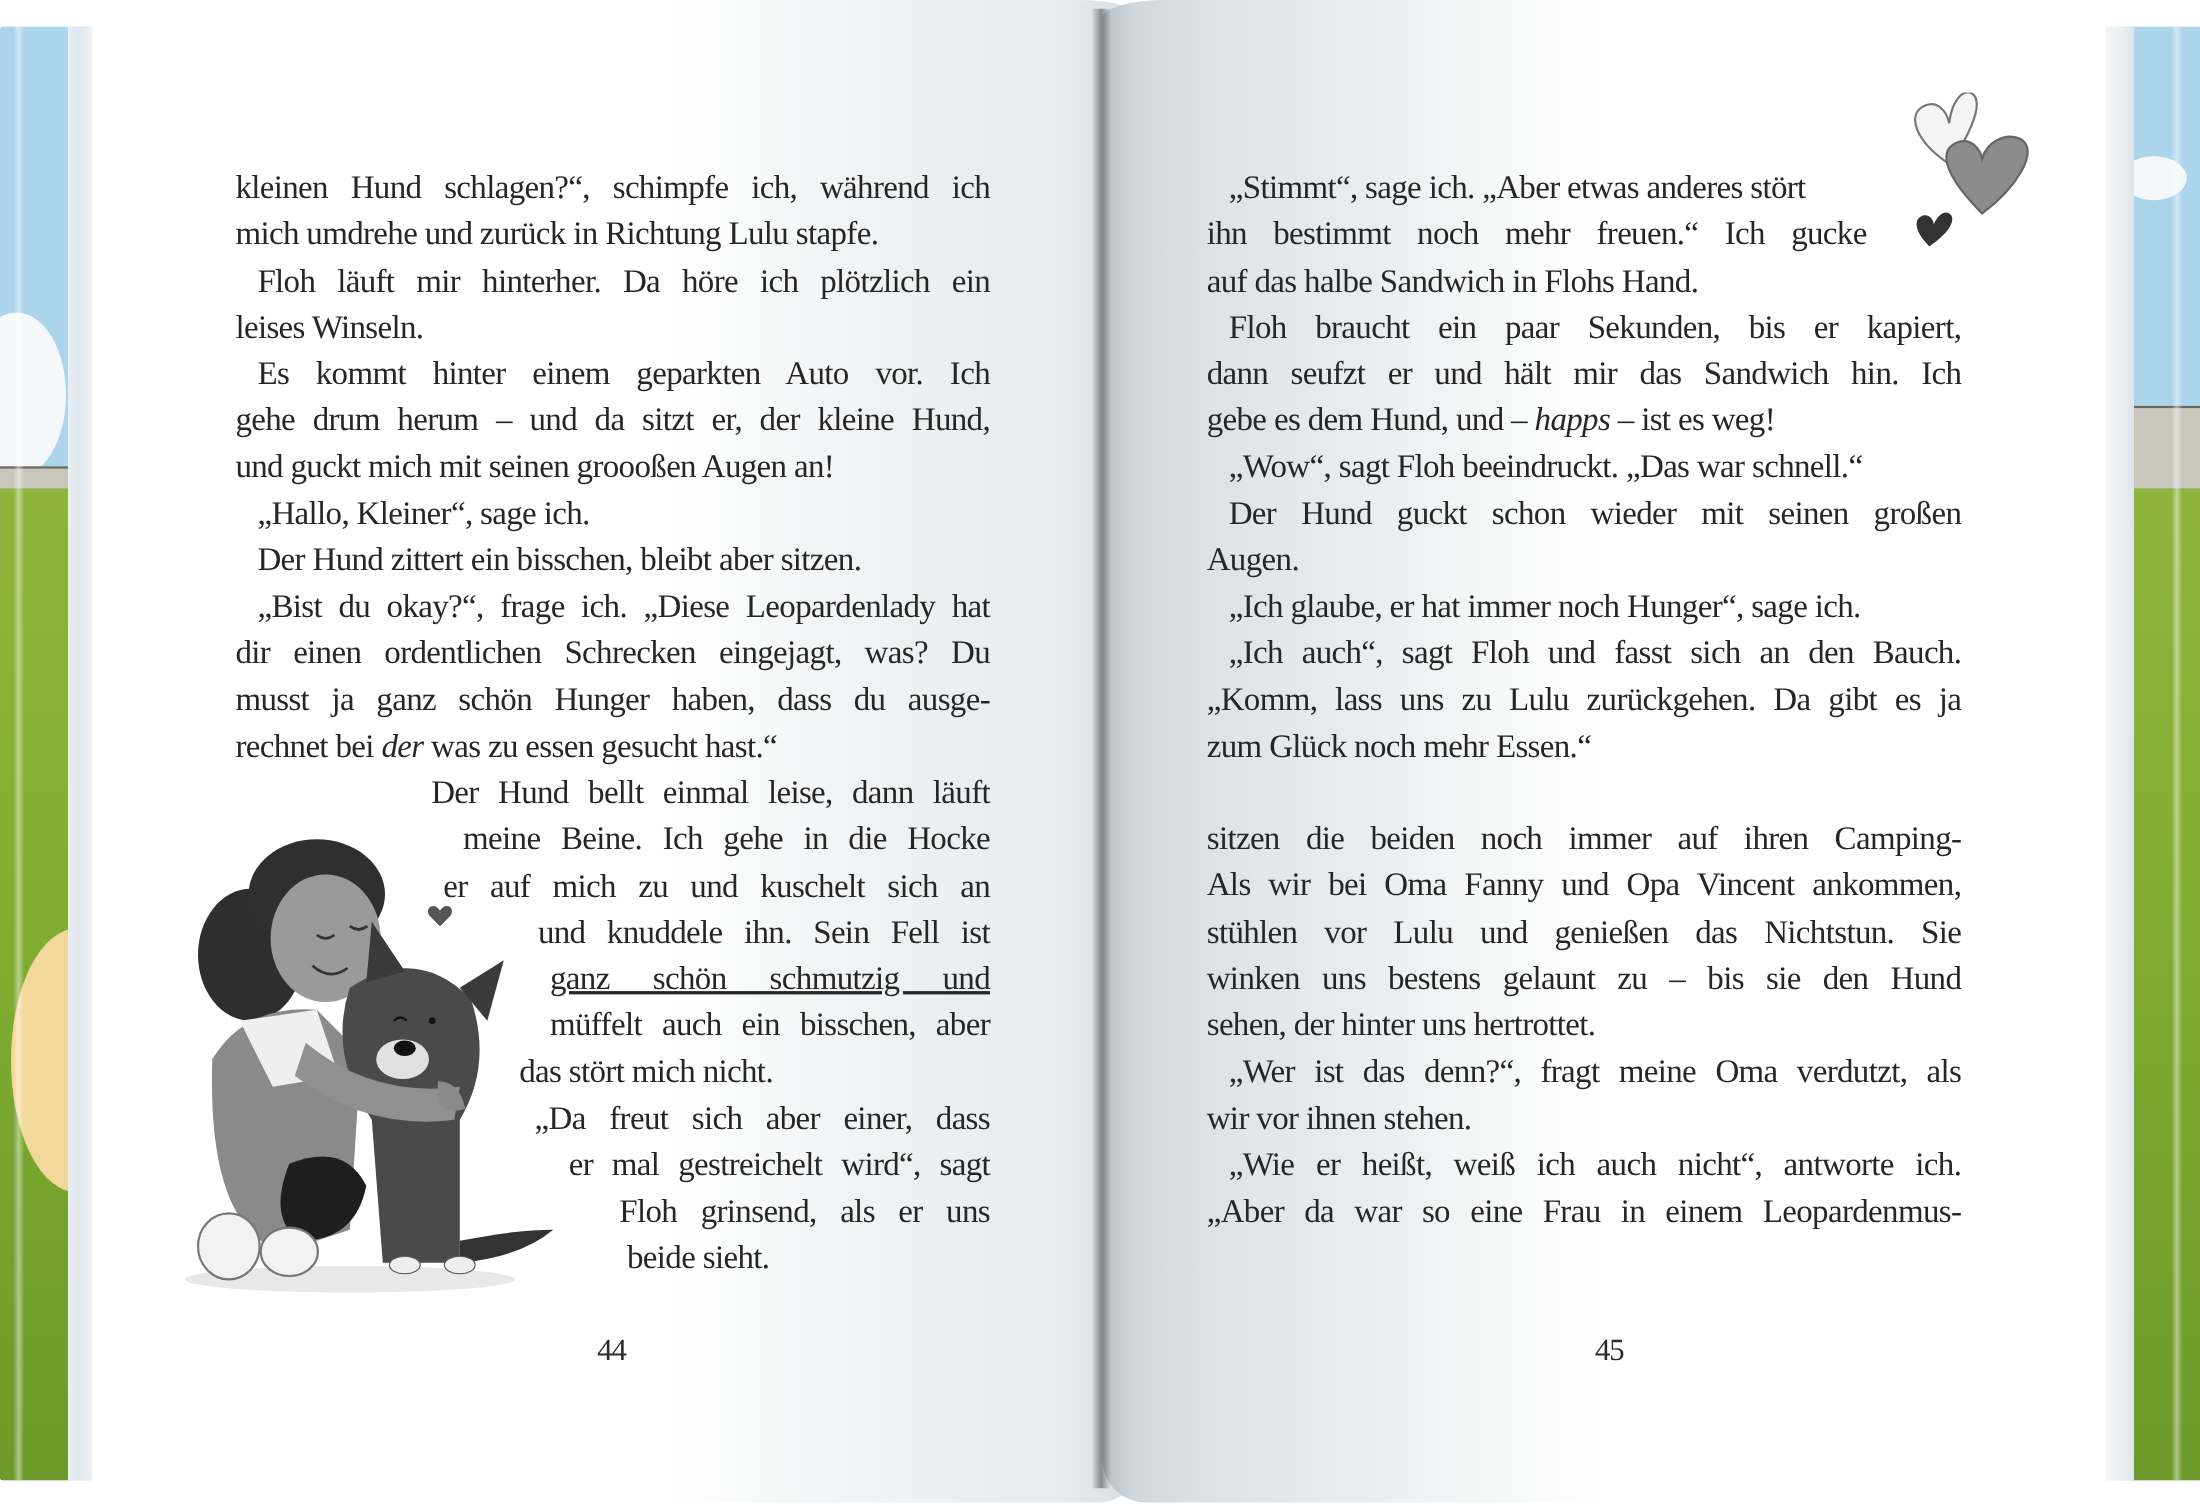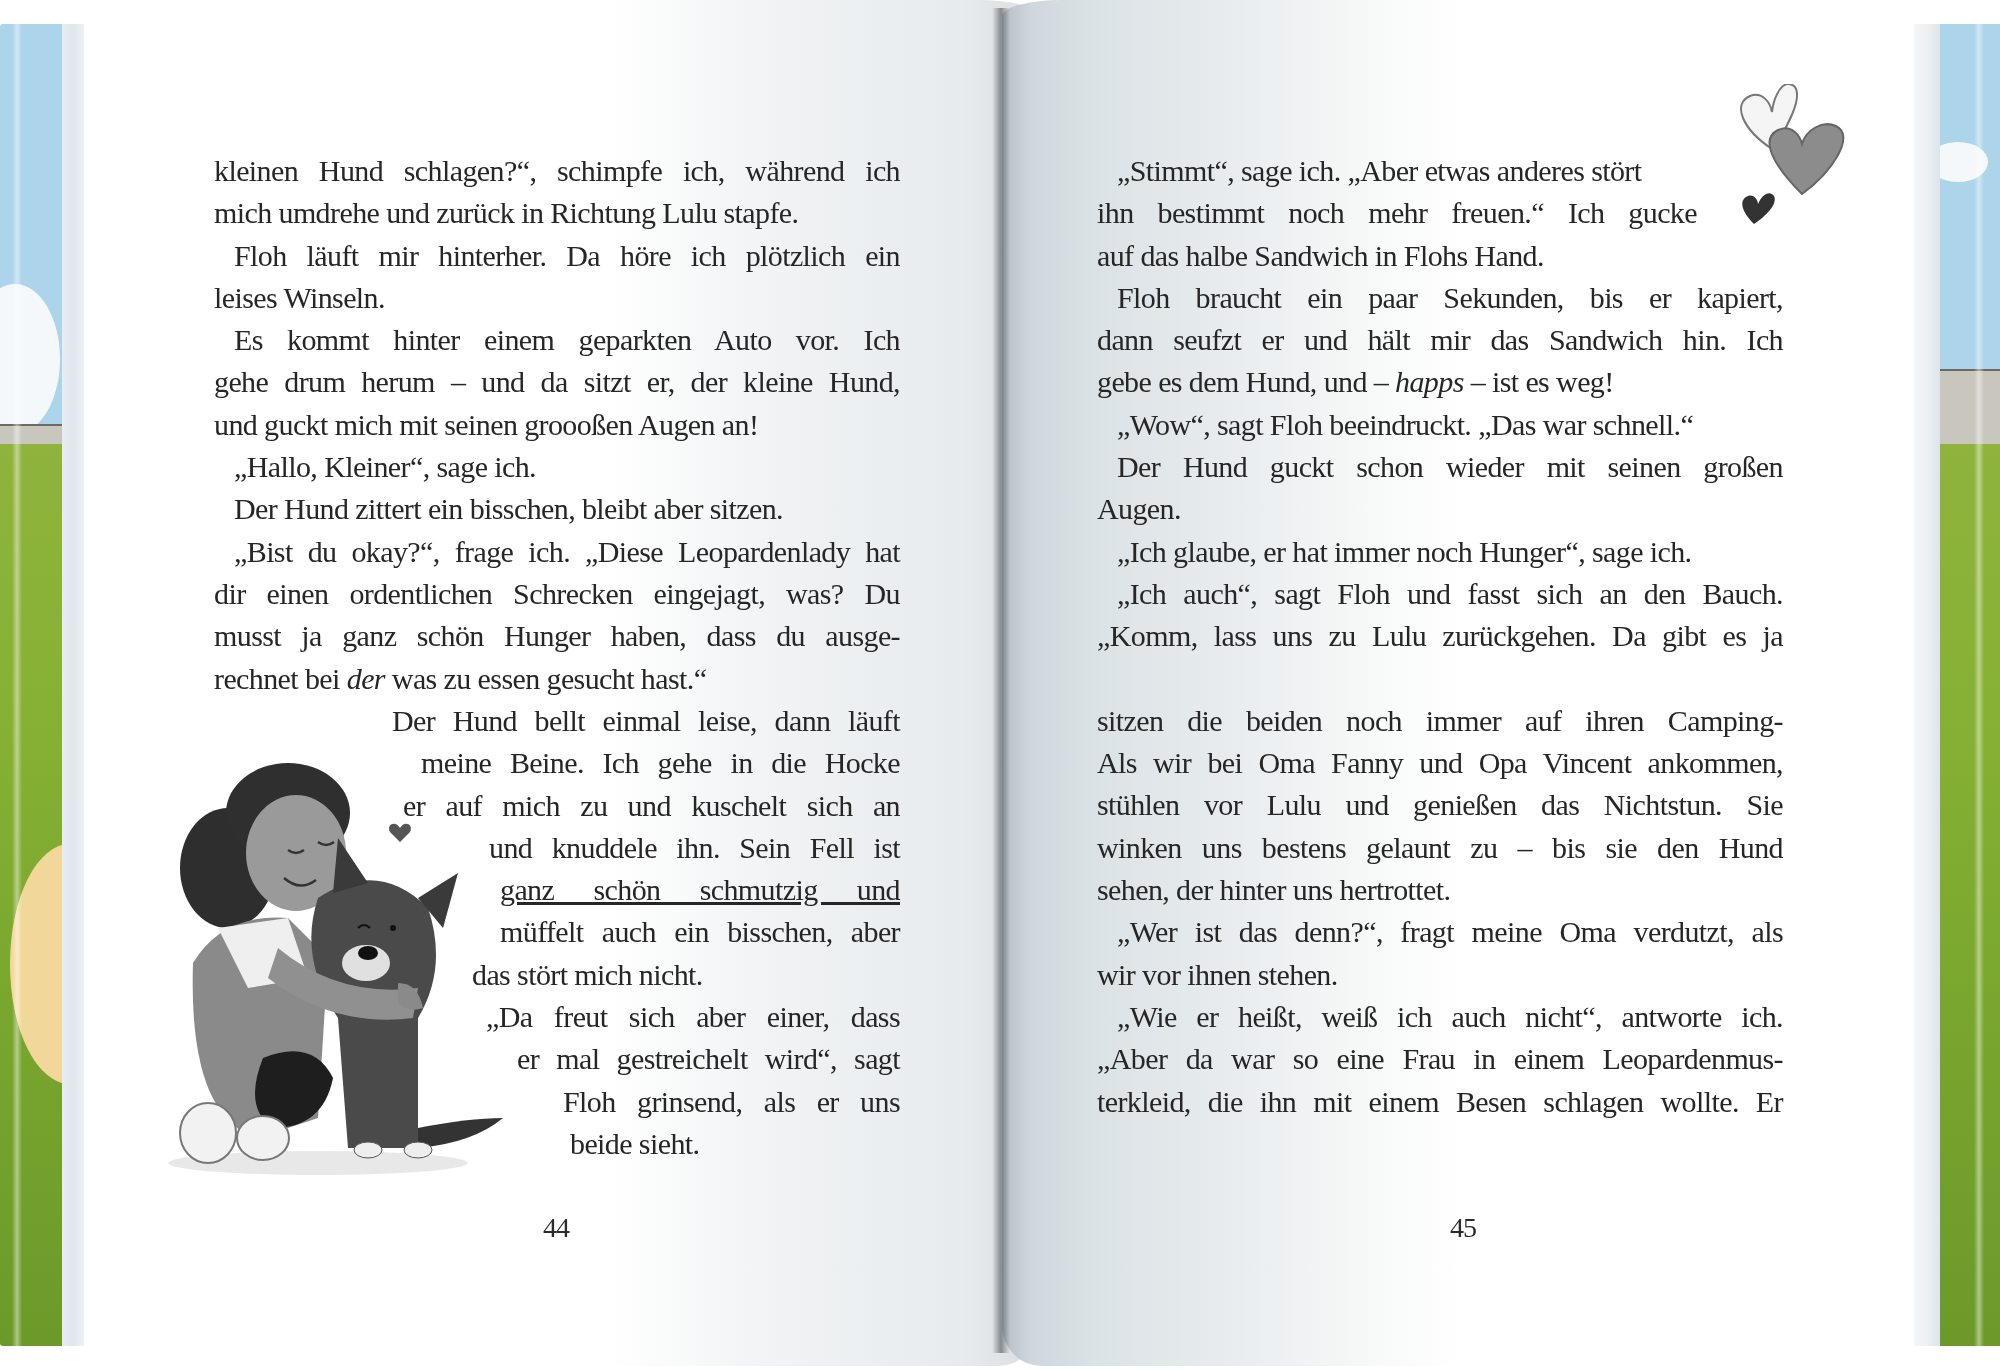--- a/index.html
+++ b/index.html
@@ -137,31 +137,31 @@
     <span class="line last">auf das halbe Sandwich in Flohs Hand.</span>
     <span class="line indent">Floh braucht ein paar Sekunden, bis er kapiert,</span>
     <span class="line">dann seufzt er und hält mir das Sandwich hin. Ich</span>
     <span class="line last"><span>gebe es dem Hund, und – </span><em>happs</em><span> – ist es weg!</span></span>
     <span class="line indent last">„Wow“, sagt Floh beeindruckt. „Das war schnell.“</span>
     <span class="line indent">Der Hund guckt schon wieder mit seinen großen</span>
     <span class="line last">Augen.</span>
     <span class="line indent last">„Ich glaube, er hat immer noch Hunger“, sage ich.</span>
     <span class="line indent">„Ich auch“, sagt Floh und fasst sich an den Bauch.</span>
     <span class="line">„Komm, lass uns zu Lulu zurückgehen. Da gibt es ja</span>
+    <span class="line last">zum Glück noch mehr Essen.“</span>
     <span class="line blank"></span>
     <span class="line">sitzen die beiden noch immer auf ihren Camping-</span>
     <span class="line">Als wir bei Oma Fanny und Opa Vincent ankommen,</span>
     <span class="line">stühlen vor Lulu und genießen das Nichtstun. Sie</span>
     <span class="line">winken uns bestens gelaunt zu – bis sie den Hund</span>
     <span class="line last">sehen, der hinter uns hertrottet.</span>
     <span class="line indent">„Wer ist das denn?“, fragt meine Oma verdutzt, als</span>
     <span class="line last">wir vor ihnen stehen.</span>
     <span class="line indent">„Wie er heißt, weiß ich auch nicht“, antworte ich.</span>
     <span class="line">„Aber da war so eine Frau in einem Leopardenmus-</span>
-    <span class="line">terkleid, die ihn mit einem Besen schlagen wollte. Er</span>
   </div>
   <div class="page-number" style="left:448px;">45</div>
 </div>
 
 <div class="spine-shadow"></div>
 
 <svg class="hearts" viewBox="0 0 120 160">
   <path d="M40 75 C10 55 0 30 18 22 C30 17 38 28 40 38 C42 20 52 4 62 12 C72 22 55 55 40 75Z" fill="#f5f5f5" stroke="#777" stroke-width="2" transform="translate(-4,-10)"></path>
   <path d="M70 150 C40 120 28 95 46 86 C60 80 68 92 70 100 C74 86 90 76 104 82 C124 92 100 128 70 150Z" fill="#8c8c8c" stroke="#666" stroke-width="2" transform="translate(-4,-40)"></path>
   <path d="M14 150 C2 138 -2 126 8 122 C14 120 18 126 18 130 C22 120 30 116 34 122 C38 130 26 142 14 150Z" fill="#333" transform="translate(4,-10)"></path>

